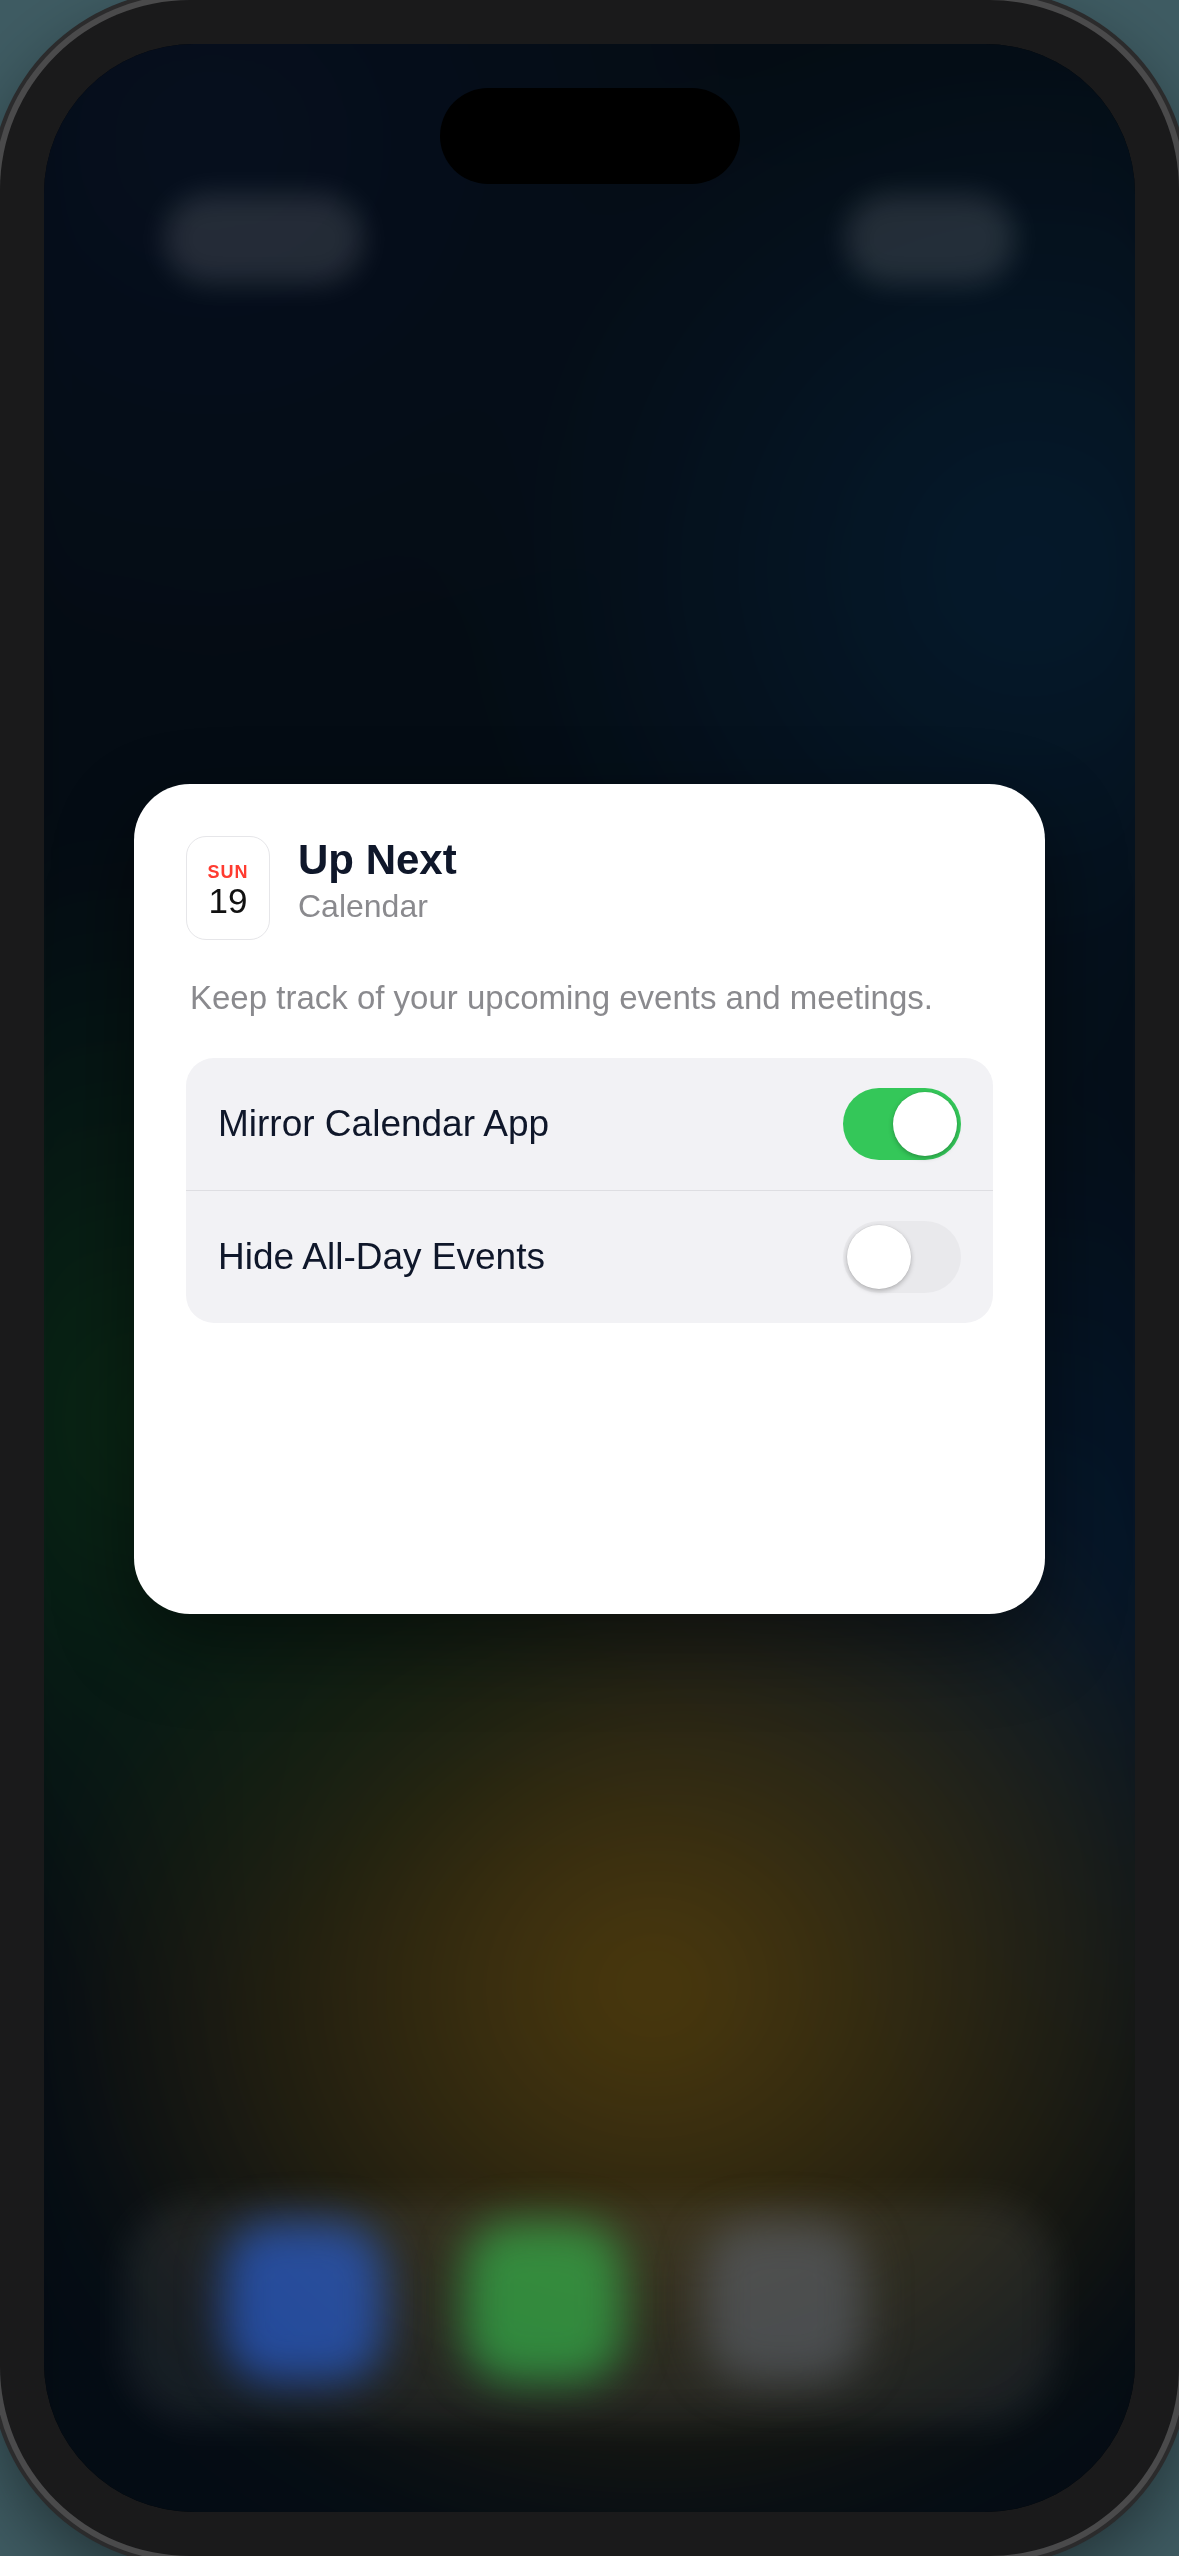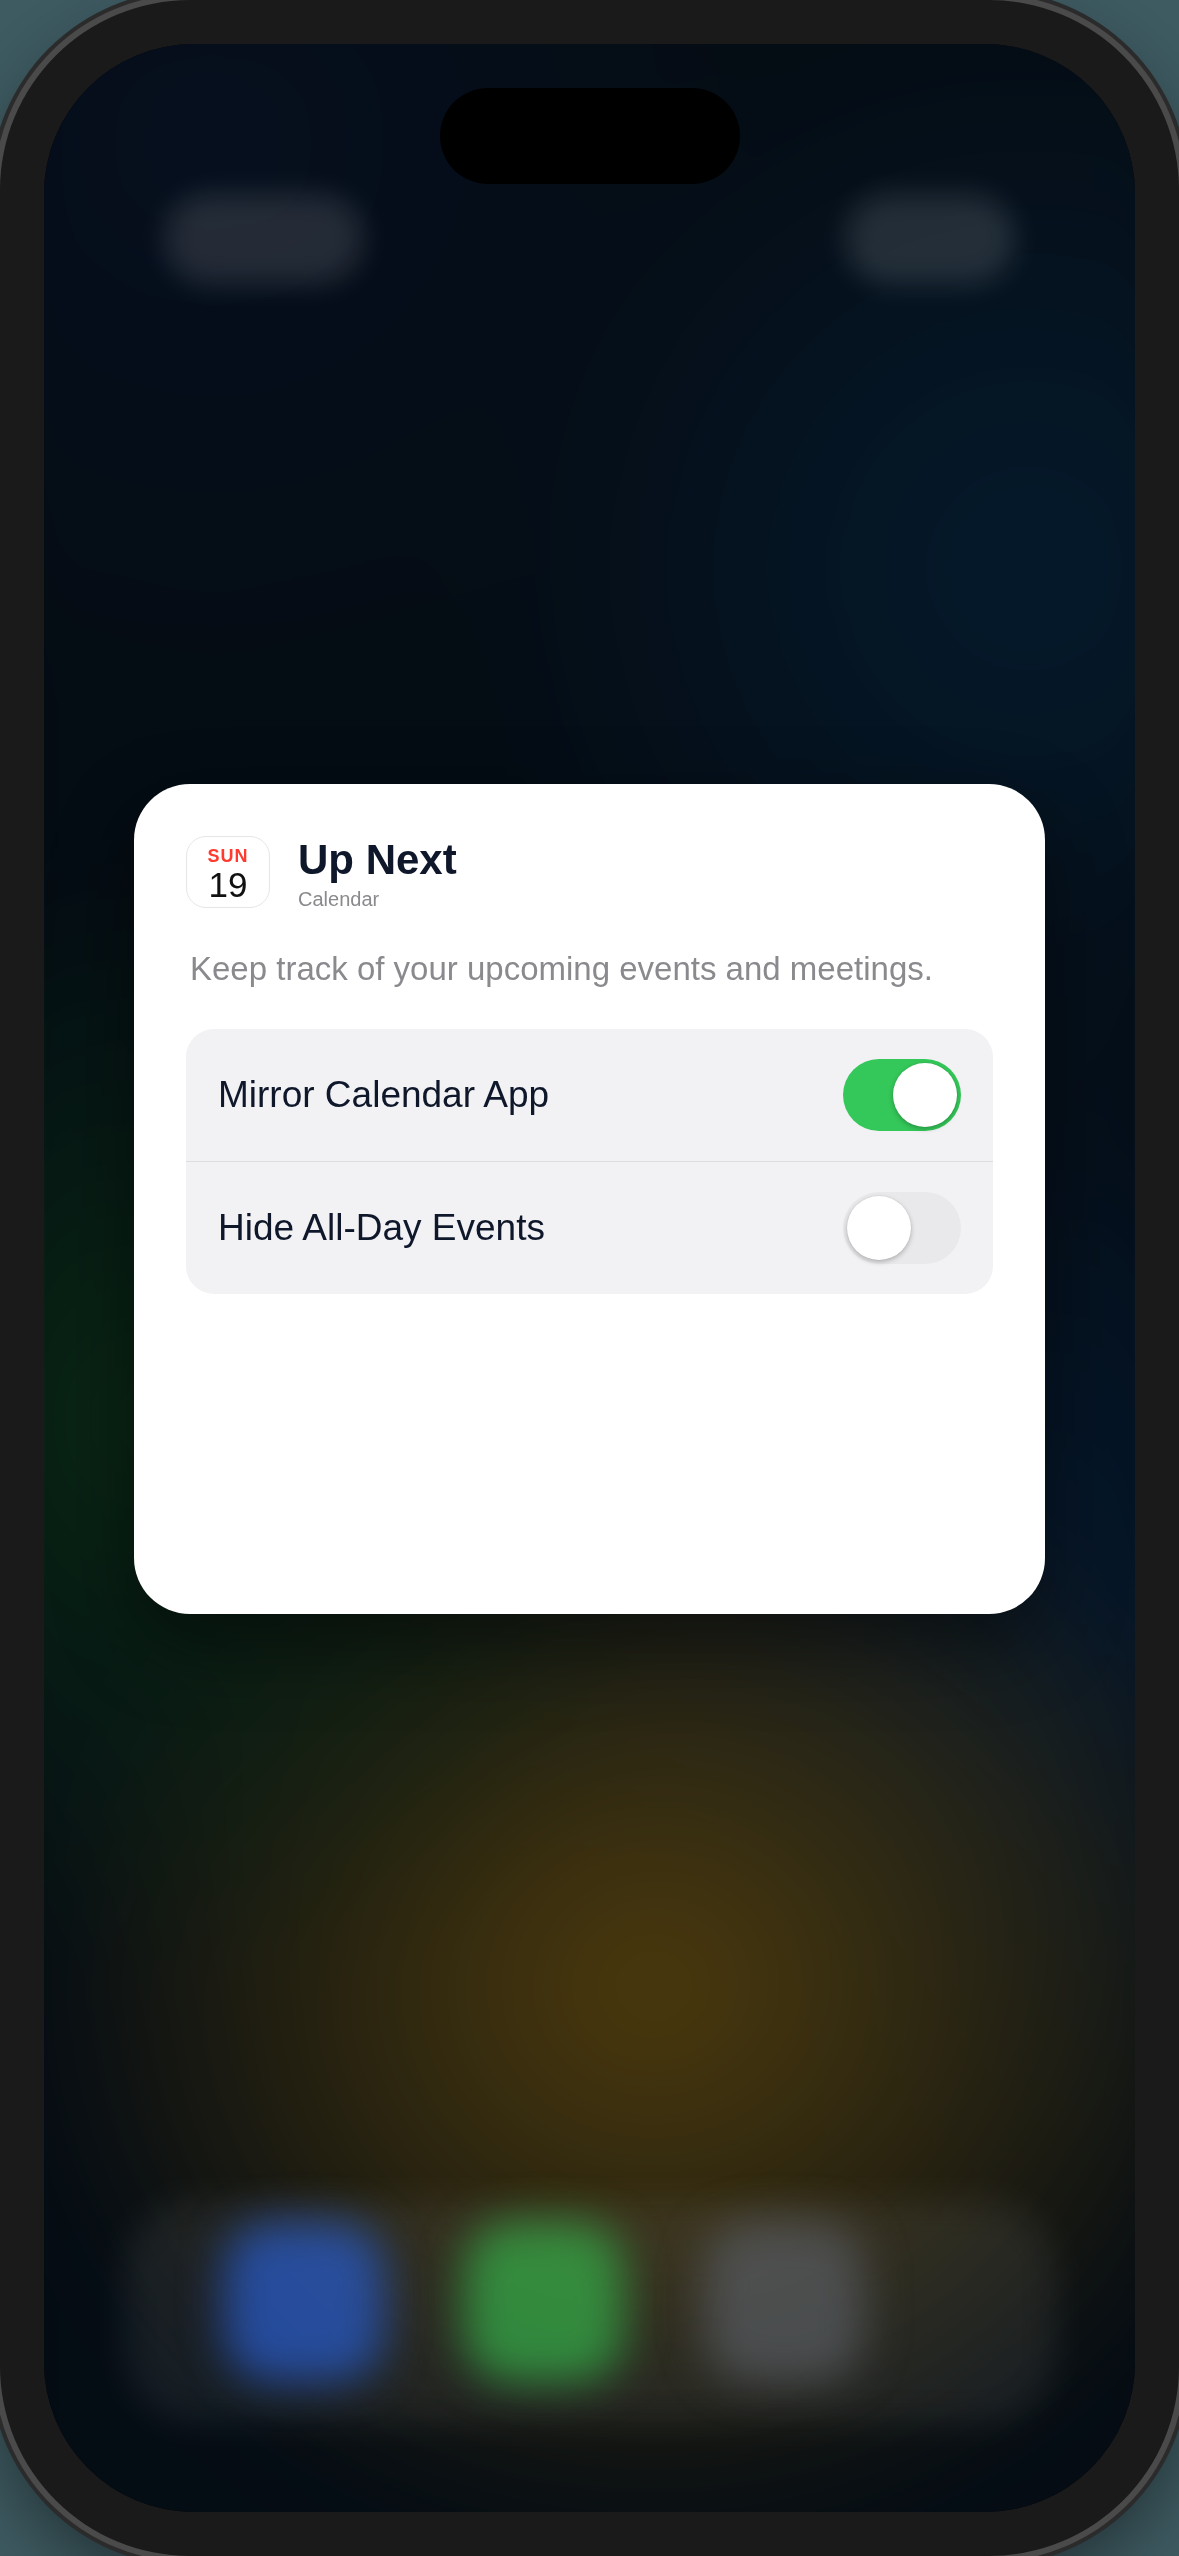--- a/index.html
+++ b/index.html
@@ -118,36 +118,36 @@
   }
 
   .card-header {
     display: flex;
     align-items: flex-start;
     gap: 28px;
     margin-bottom: 34px;
   }
 
   .app-icon {
-    width: 84px; height: 72px;
+    width: 84px; height: 104px;
     border-radius: 20px;
     background: #fff;
     border: 1px solid #e6e6e9;
     display: flex;
     flex-direction: column;
     align-items: center;
     justify-content: center;
     padding-top: 4px;
     flex: 0 0 auto;
   }
   .app-icon .day  { font-size: 18px; font-weight: 700; letter-spacing: 1px; color: #ff3b30; line-height: 1; }
   .app-icon .date { font-size: 35px; font-weight: 400; color: #111;        line-height: 1; margin-top: 2px;}
 
   .titles .title    { font-size: 42px; font-weight: 700; color: #0f172a; line-height: 1.15; }
-  .titles .subtitle { font-size: 20px; font-weight: 400; color: #8a8a8e; margin-top: 4px; }
+  .titles .subtitle { font-size: 32px; font-weight: 400; color: #8a8a8e; margin-top: 4px; }
 
   .card-desc {
     font-size: 33px;
     line-height: 1.45;
     color: #8a8a8e;
     margin: 6px 4px 36px;
   }
 
   .option-group {
     background: #f2f2f5;

